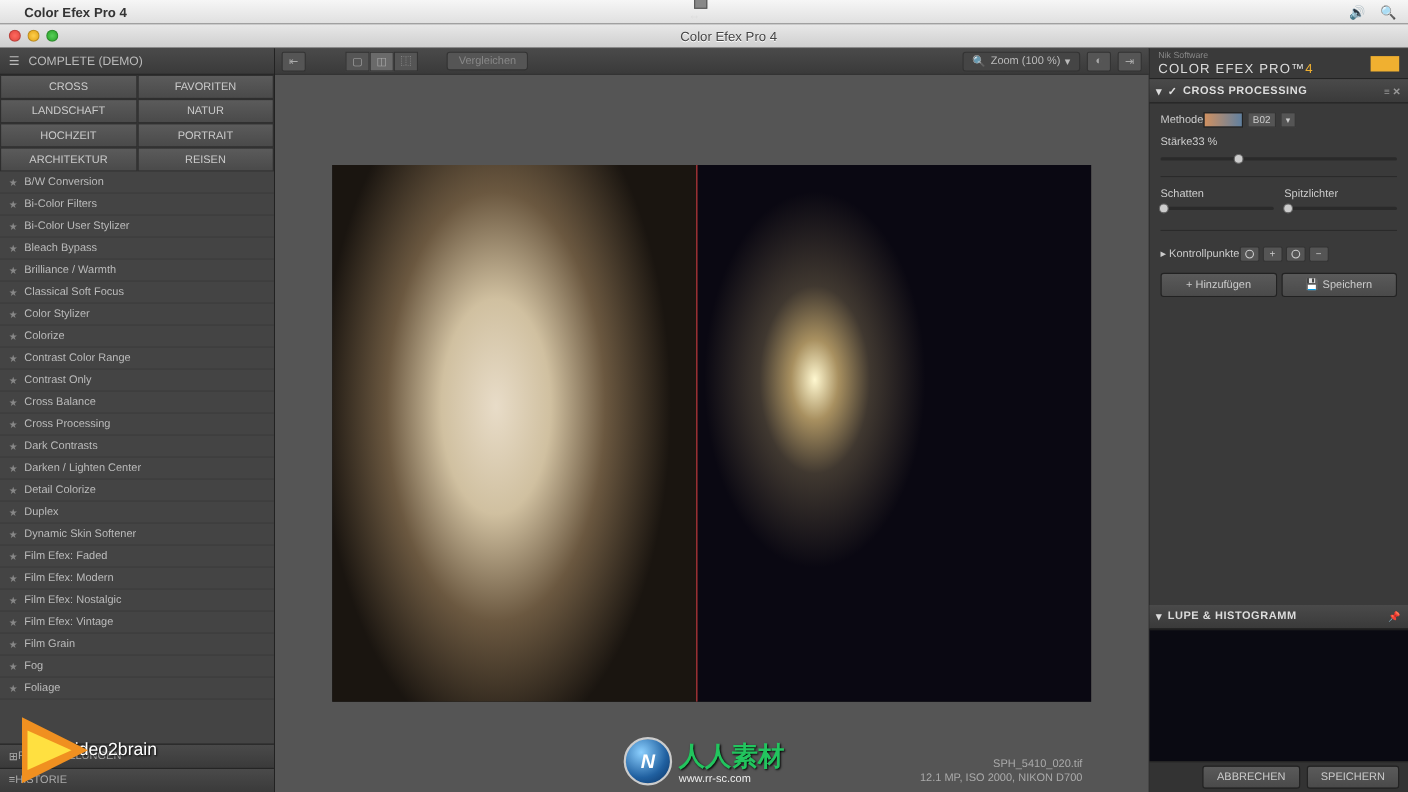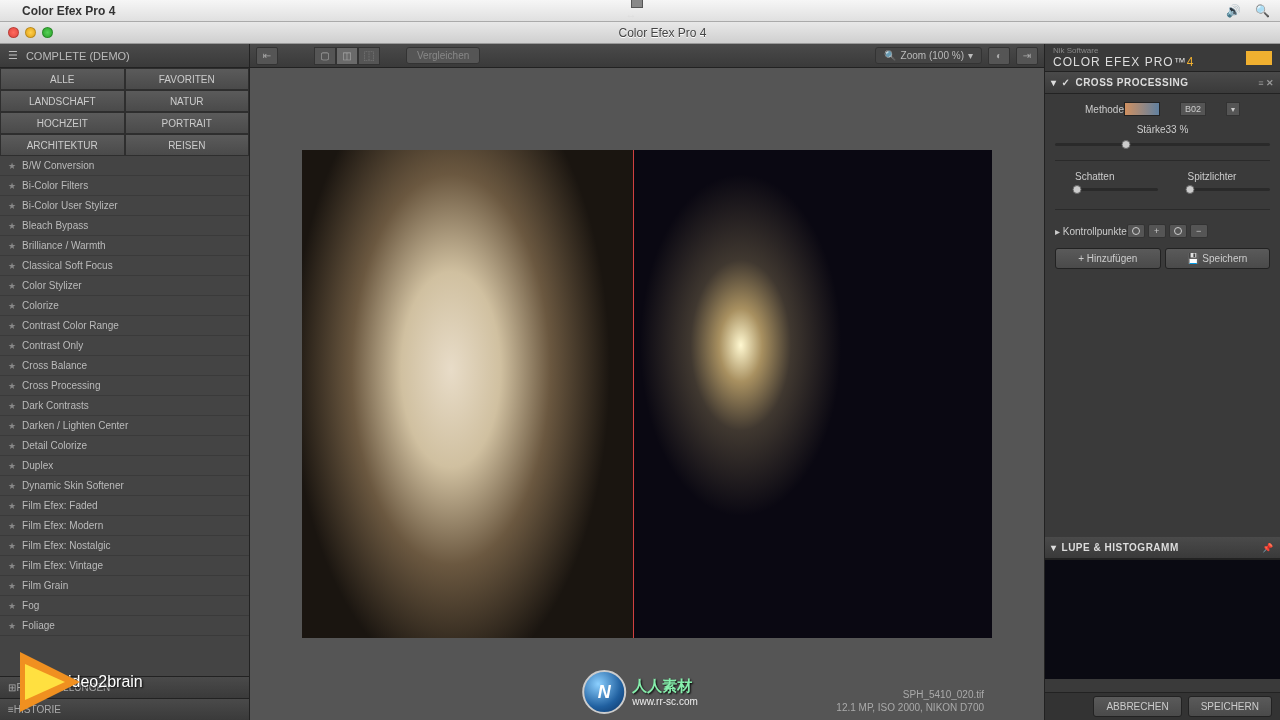--- a/index.html
+++ b/index.html
@@ -62,47 +62,47 @@
 
 
 .brand-bar { height: 28px; display: flex; align-items: center; padding: 0 8px; border-bottom: 1px solid #222; }
 .brand-text { color: #888; font-size: 8px; line-height: 1; }
 .brand-name { color: #ddd; font-size: 12px; letter-spacing: 1px; }
 .brand-4 { color: #f0b030; }
 .brand-logo { margin-left: auto; width: 26px; height: 14px; background: #f0b030; }
 .section-header { height: 22px; background: linear-gradient(#4a4a4a,#3a3a3a); display: flex; align-items: center; padding: 0 6px; color: #ddd; font-size: 10px; font-weight: bold; border-bottom: 1px solid #222; gap: 5px; letter-spacing: 0.5px; }
 .section-header .hdr-right { margin-left: auto; display: flex; gap: 2px; color: #999; font-size: 9px; }
 .controls { padding: 8px 10px; color: #ccc; font-size: 10px; }
-.control-row { display: flex; align-items: center; justify-content: center; margin-bottom: 8px; }
-.method-preview { display: flex; align-items: center; gap: 20px; }
+.control-row { display: flex; align-items: center; justify-content: flex-start; margin-bottom: 8px; }
+.method-preview { display: flex; align-items: center; gap: 4px; }
 .method-thumb { width: 36px; height: 14px; background: linear-gradient(90deg,#d09060,#6080a0); border: 1px solid #222; }
 .method-label { background: #555; border: 1px solid #333; padding: 1px 4px; font-size: 9px; }
 .method-drop { width: 14px; height: 14px; background: #555; border: 1px solid #333; display: flex; align-items: center; justify-content: center; font-size: 8px; }
 .slider-track { width: 100%; height: 3px; background: #2a2a2a; border-radius: 2px; position: relative; margin-bottom: 14px; }
 .slider-thumb { position: absolute; top: -3px; width: 9px; height: 9px; background: #ccc; border-radius: 50%; border: 1px solid #666; transform: translateX(-50%); }
 .separator { height: 1px; background: #2a2a2a; margin: 4px 0 10px; }
 .dual-col { display: flex; gap: 10px; }
-.dual-col > div { flex: 1; margin-left: 20px; }
+.dual-col > div { flex: 1; }
 .mini-label { color: #ccc; font-size: 10px; margin-bottom: 6px; display: block; }
 .kontroll-row { display: flex; align-items: center; justify-content: flex-start; padding: 4px 0; }
 .kp-icons { display: flex; gap: 3px; }
 .kp-btn { width: 18px; height: 14px; background: #555; border: 1px solid #333; border-radius: 2px; font-size: 9px; color: #ccc; display: flex; align-items: center; justify-content: center; }
 .kp-btn.circle::before { content: ""; width: 6px; height: 6px; border: 1px solid #ccc; border-radius: 50%; display: inline-block; }
 .action-btns { display: flex; gap: 4px; margin-top: 6px; }
 .action-btns button { flex: 1; padding: 4px; background: linear-gradient(#5a5a5a,#4a4a4a); border: 1px solid #222; border-radius: 3px; color: #ccc; font-size: 10px; cursor: pointer; }
 .right-spacer { flex: 1; }
 .lupe-section { }
 .histogram-area { height: 120px; background: #0a0a12; border-top: 1px solid #222; }
-.right-footer { height: 28px; display: flex; align-items: center; justify-content: flex-end; gap: 6px; padding: 0 8px; background: #333; border-top: 1px solid #222; margin-top: 13px; }
+.right-footer { height: 28px; display: flex; align-items: center; justify-content: flex-end; gap: 6px; padding: 0 8px; background: #333; border-top: 1px solid #222; }
 .right-footer button { padding: 4px 12px; background: linear-gradient(#5a5a5a,#4a4a4a); border: 1px solid #222; border-radius: 3px; color: #ccc; font-size: 10px; cursor: pointer; }
 
 
 .watermark-center { position: absolute; bottom: 6px; left: 50%; transform: translateX(-50%); display: flex; align-items: center; gap: 6px; }
 .wm-ball { width: 44px; height: 44px; border-radius: 50%; background: radial-gradient(circle at 35% 30%, #8cd0ff, #2060a0 60%, #0a3060); border: 2px solid #ccc; display: flex; align-items: center; justify-content: center; color: #fff; font-weight: bold; font-size: 18px; font-style: italic; }
-.wm-text { color: #86efac; font-size: 15px; font-weight: bold; text-shadow: 1px 1px 2px #000; }
+.wm-text { color: #22c55e; font-size: 24px; font-weight: bold; text-shadow: 1px 1px 2px #000; }
 .wm-sub { color: #eee; font-size: 10px; display: block; }
 .watermark-left { position: absolute; bottom: 8px; left: 20px; display: flex; align-items: center; }
 .v2b-tri { width: 0; height: 0; border-left: 60px solid #f09020; border-top: 30px solid transparent; border-bottom: 30px solid transparent; position: relative; }
 .v2b-tri::after { content: ""; position: absolute; left: -55px; top: -18px; width: 0; height: 0; border-left: 40px solid #ffe040; border-top: 18px solid transparent; border-bottom: 18px solid transparent; }
 .v2b-text { color: #fff; font-size: 16px; font-weight: normal; margin-left: -20px; text-shadow: 1px 1px 2px #000; }
 
 
 .filter-list::-webkit-scrollbar { width: 12px; }
 .filter-list::-webkit-scrollbar-track { background: #333; }
 .filter-list::-webkit-scrollbar-thumb { background: #666; border-radius: 6px; }
@@ -130,21 +130,21 @@
 </div>
 
 <div class="app">
 
   <div class="left-panel">
     <div class="left-header">
       <span class="menu-icon">☰</span>
       <span>COMPLETE (DEMO)</span>
     </div>
     <div class="category-grid" id="category-grid">
-        <button>ALLE</button>
+        <button>CROSS</button>
         <button>FAVORITEN</button>
         <button>LANDSCHAFT</button>
         <button>NATUR</button>
         <button>HOCHZEIT</button>
         <button>PORTRAIT</button>
         <button>ARCHITEKTUR</button>
         <button>REISEN</button>
       </div>
     <div class="filter-list" id="filter-list">
         <div class="filter-item">

